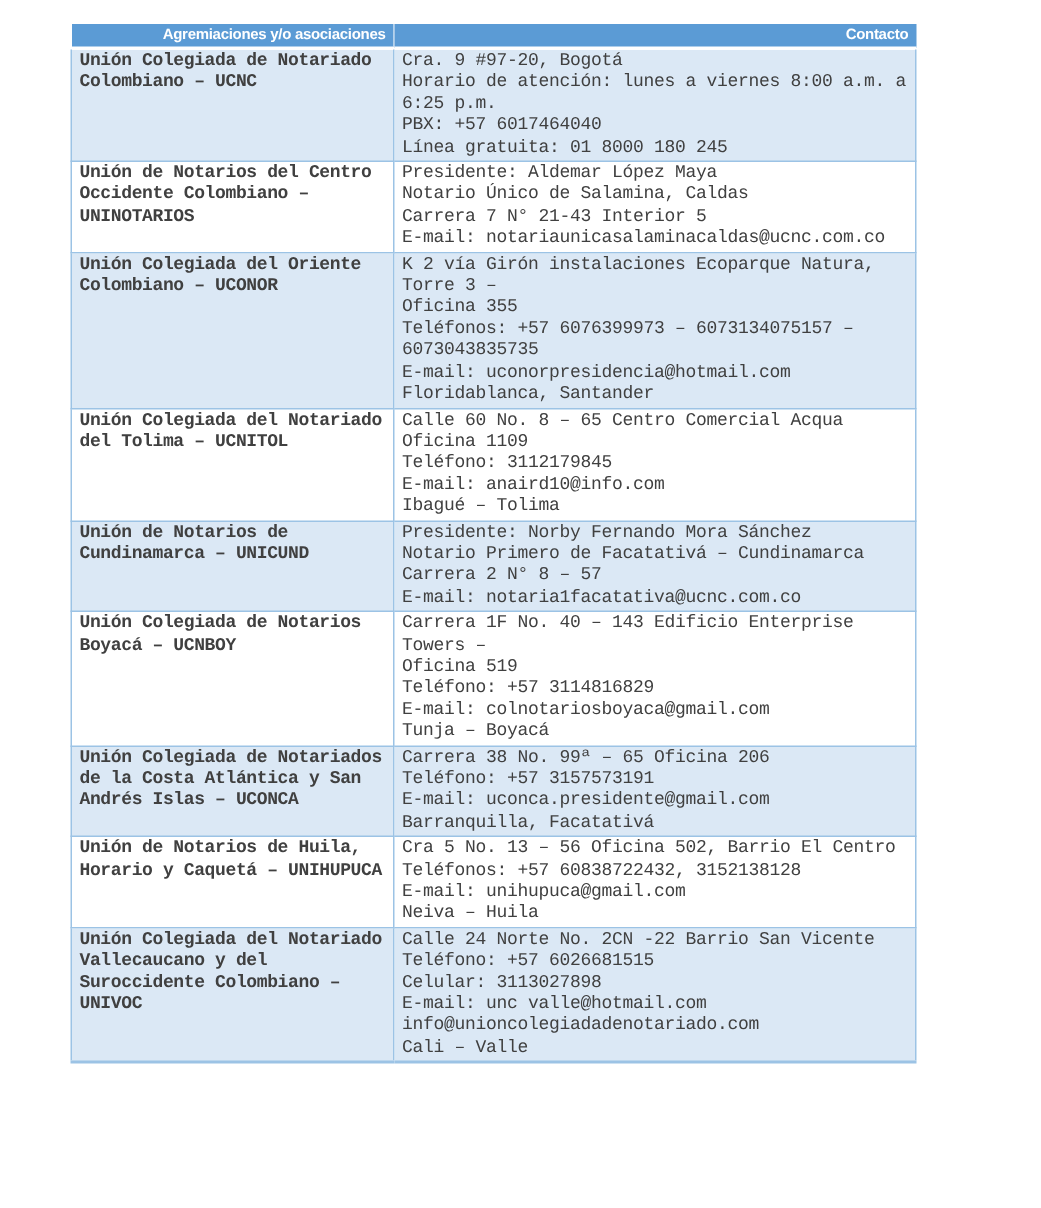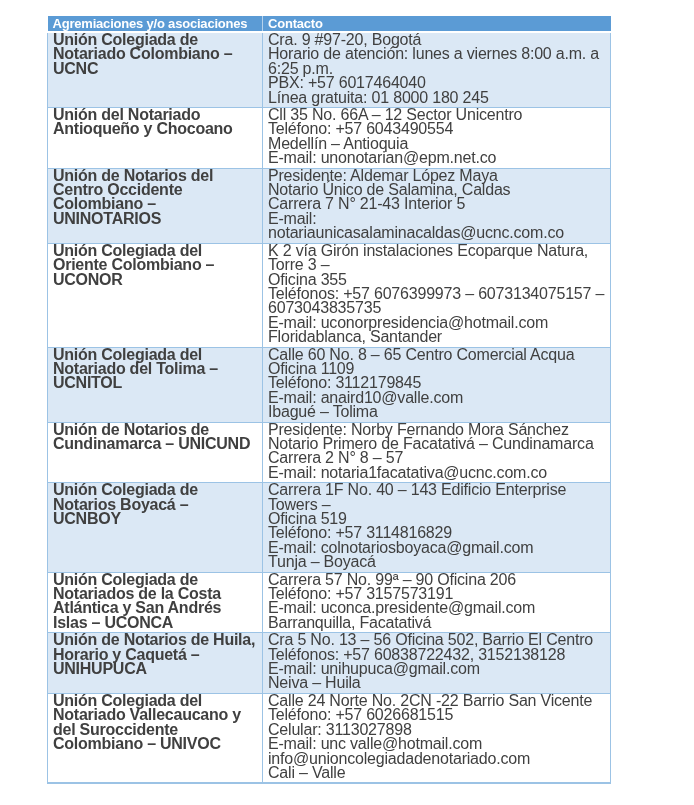--- a/index.html
+++ b/index.html
@@ -22,40 +22,41 @@
     border-collapse: collapse;
     table-layout: fixed;
     width: 563px;
   }
   col.c1 { width: 215px; }
   col.c2 { width: 348px; }
   th {
     background: var(--header-bg, #5B9BD5);
     color: var(--header-text, #FFFFFF);
     font-weight: bold;
-    font-size: 13px;
+    font-size: 10px;
     line-height: 13px;
-    text-align: left;
+    text-align: right;
     padding: 1px 5px 1px 5px;
     letter-spacing: -0.2px;
     border-bottom: 2px solid #ffffff;
   }
   th + th {
     border-left: 1px solid rgba(255,255,255,0.55);
     margin-top: 24px;
   }
   td {
     border: 1px solid var(--border, #9CC3E5);
     vertical-align: top;
-    font-size: 16px;
+    font-size: 12px;
     line-height: 14.4px;
     color: var(--text, #404040);
     padding: 0 4px 2px 5px;
     letter-spacing: -0.2px;
     overflow: hidden;
+    font-family: Liberation Mono, monospace;
   }
   td.name-cell {
     font-weight: bold;
     letter-spacing: -0.25px;
   }
   tbody tr:nth-child(odd) td {
     background: var(--band-bg, #DBE8F5);
   }
   tbody tr:last-child td {
     border-bottom: 2px solid var(--border, #9CC3E5);
@@ -83,29 +84,20 @@
       <tr>
         <td class="name-cell">Unión Colegiada de Notariado Colombiano – UCNC</td>
         <td>
             <div class="line">Cra. 9 #97-20, Bogotá</div>
             <div class="line">Horario de atención: lunes a viernes 8:00 a.m. a 6:25 p.m.</div>
             <div class="line">PBX: +57 6017464040</div>
             <div class="line">Línea gratuita: 01 8000 180 245</div>
           </td>
       </tr>
       <tr>
-        <td class="name-cell">Unión del Notariado Antioqueño y Chocoano</td>
-        <td>
-            <div class="line">Cll 35 No. 66A – 12 Sector Unicentro</div>
-            <div class="line">Teléfono: +57 6043490554</div>
-            <div class="line">Medellín – Antioquia</div>
-            <div class="line">E-mail: unonotarian@epm.net.co</div>
-          </td>
-      </tr>
-      <tr>
         <td class="name-cell">Unión de Notarios del Centro Occidente Colombiano – UNINOTARIOS</td>
         <td>
             <div class="line">Presidente: Aldemar López Maya</div>
             <div class="line">Notario Único de Salamina, Caldas</div>
             <div class="line">Carrera 7 N° 21-43 Interior 5</div>
             <div class="line">E-mail: notariaunicasalaminacaldas@ucnc.com.co</div>
           </td>
       </tr>
       <tr>
         <td class="name-cell">Unión Colegiada del Oriente Colombiano – UCONOR</td>
@@ -116,21 +108,21 @@
             <div class="line">6073043835735</div>
             <div class="line">E-mail: uconorpresidencia@hotmail.com</div>
             <div class="line">Floridablanca, Santander</div>
           </td>
       </tr>
       <tr>
         <td class="name-cell">Unión Colegiada del Notariado del Tolima – UCNITOL</td>
         <td>
             <div class="line">Calle 60 No. 8 – 65 Centro Comercial Acqua Oficina 1109</div>
             <div class="line">Teléfono: 3112179845</div>
-            <div class="line">E-mail: anaird10@valle.com</div>
+            <div class="line">E-mail: anaird10@info.com</div>
             <div class="line">Ibagué – Tolima</div>
           </td>
       </tr>
       <tr>
         <td class="name-cell">Unión de Notarios de Cundinamarca – UNICUND</td>
         <td>
             <div class="line">Presidente: Norby Fernando Mora Sánchez</div>
             <div class="line">Notario Primero de Facatativá – Cundinamarca</div>
             <div class="line">Carrera 2 N° 8 – 57</div>
             <div class="line">E-mail: notaria1facatativa@ucnc.com.co</div>
@@ -142,21 +134,21 @@
             <div class="line">Carrera 1F No. 40 – 143 Edificio Enterprise Towers –</div>
             <div class="line">Oficina 519</div>
             <div class="line">Teléfono: +57 3114816829</div>
             <div class="line">E-mail: colnotariosboyaca@gmail.com</div>
             <div class="line">Tunja – Boyacá</div>
           </td>
       </tr>
       <tr>
         <td class="name-cell">Unión Colegiada de Notariados de la Costa Atlántica y San Andrés Islas – UCONCA</td>
         <td>
-            <div class="line">Carrera 57 No. 99ª – 90 Oficina 206</div>
+            <div class="line">Carrera 38 No. 99ª – 65 Oficina 206</div>
             <div class="line">Teléfono: +57 3157573191</div>
             <div class="line">E-mail: uconca.presidente@gmail.com</div>
             <div class="line">Barranquilla, Facatativá</div>
           </td>
       </tr>
       <tr>
         <td class="name-cell">Unión de Notarios de Huila, Horario y Caquetá – UNIHUPUCA</td>
         <td>
             <div class="line">Cra 5 No. 13 – 56 Oficina 502, Barrio El Centro</div>
             <div class="line">Teléfonos: +57 60838722432, 3152138128</div>

